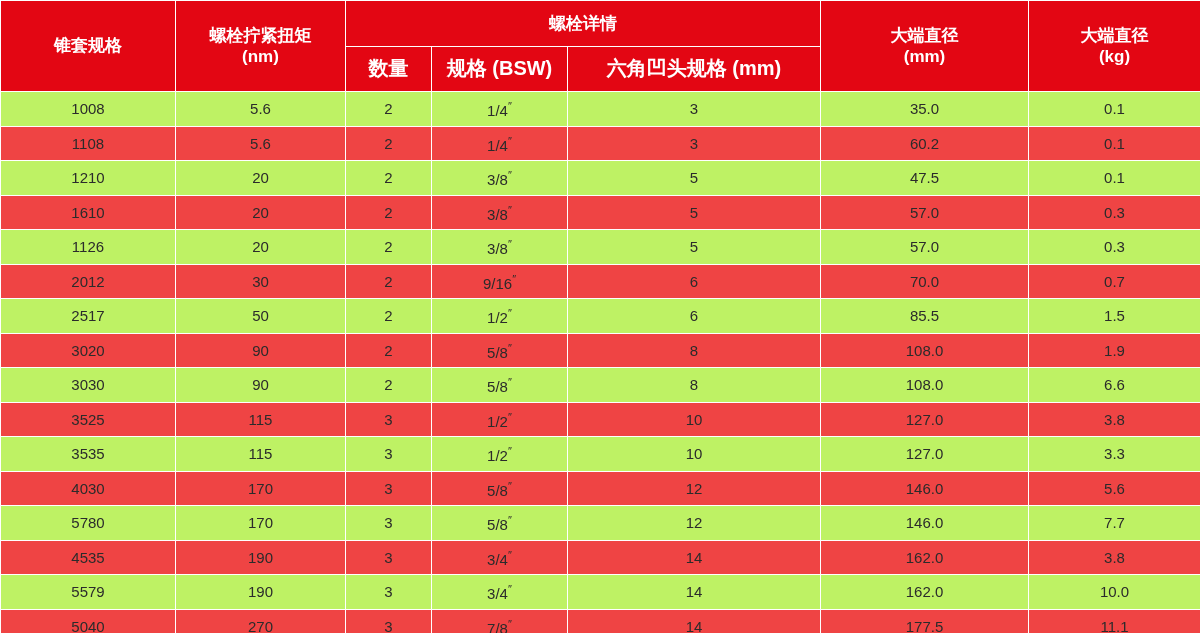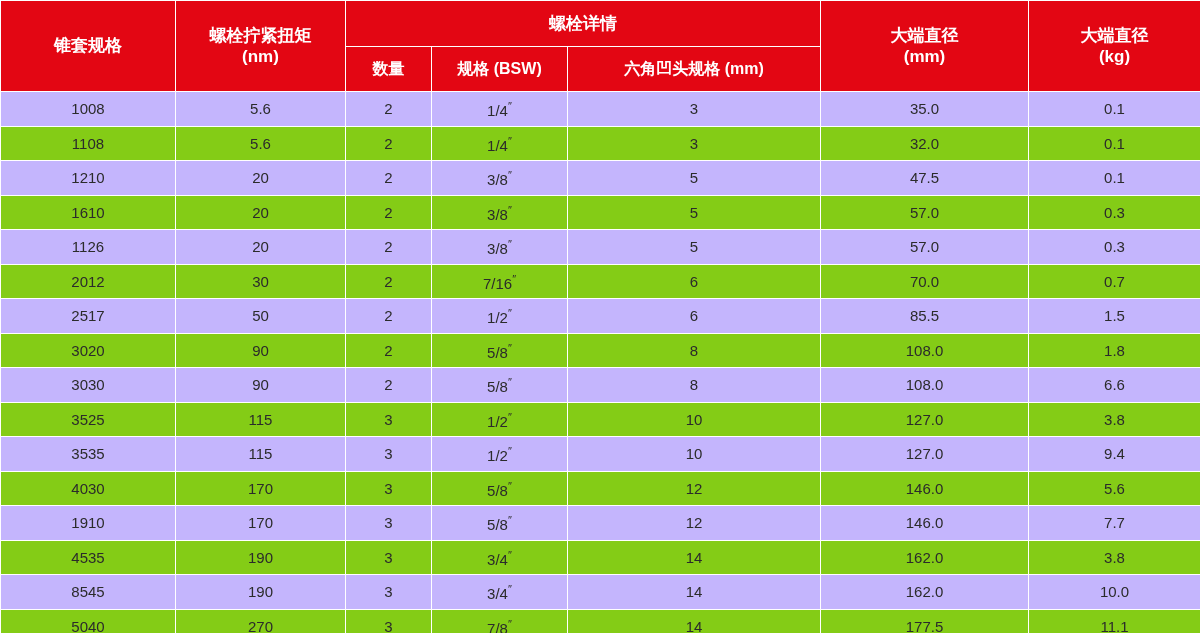--- a/index.html
+++ b/index.html
@@ -30,34 +30,34 @@
     color: #ffffff;
     font-size: 17px;
     font-weight: bold;
     line-height: 1.25;
     height: 44px;
   }
   thead th.tall {
     height: 90px;
   }
   thead th.sub {
-    font-size: 16px;
+    font-size: 20px;
     height: 44px;
   }
   tbody td {
     font-size: 15px;
     color: #2b2b2b;
     height: 29.5px;
     line-height: 29.5px;
   }
   tbody tr.odd td {
-    background: #c4b5fd;
+    background: #bef264;
   }
   tbody tr.even td {
-    background: #84cc16;
+    background: #ef4444;
   }
   .hdr-line {
     display: block;
   }
   .sup-inch {
     font-size: 11px;
     vertical-align: super;
   }
   col.c0 { width: 175px; }
   col.c1 { width: 170px; }
@@ -112,21 +112,21 @@
         <td>3</td>
         <td>35.0</td>
         <td>0.1</td>
       </tr>
       <tr class="even">
         <td>1108</td>
         <td>5.6</td>
         <td>2</td>
         <td><span>1/4</span><span class="sup-inch">″</span></td>
         <td>3</td>
-        <td>32.0</td>
+        <td>60.2</td>
         <td>0.1</td>
       </tr>
       <tr class="odd">
         <td>1210</td>
         <td>20</td>
         <td>2</td>
         <td><span>3/8</span><span class="sup-inch">″</span></td>
         <td>5</td>
         <td>47.5</td>
         <td>0.1</td>
@@ -146,42 +146,42 @@
         <td>2</td>
         <td><span>3/8</span><span class="sup-inch">″</span></td>
         <td>5</td>
         <td>57.0</td>
         <td>0.3</td>
       </tr>
       <tr class="even">
         <td>2012</td>
         <td>30</td>
         <td>2</td>
-        <td><span>7/16</span><span class="sup-inch">″</span></td>
+        <td><span>9/16</span><span class="sup-inch">″</span></td>
         <td>6</td>
         <td>70.0</td>
         <td>0.7</td>
       </tr>
       <tr class="odd">
         <td>2517</td>
         <td>50</td>
         <td>2</td>
         <td><span>1/2</span><span class="sup-inch">″</span></td>
         <td>6</td>
         <td>85.5</td>
         <td>1.5</td>
       </tr>
       <tr class="even">
         <td>3020</td>
         <td>90</td>
         <td>2</td>
         <td><span>5/8</span><span class="sup-inch">″</span></td>
         <td>8</td>
         <td>108.0</td>
-        <td>1.8</td>
+        <td>1.9</td>
       </tr>
       <tr class="odd">
         <td>3030</td>
         <td>90</td>
         <td>2</td>
         <td><span>5/8</span><span class="sup-inch">″</span></td>
         <td>8</td>
         <td>108.0</td>
         <td>6.6</td>
       </tr>
@@ -194,51 +194,51 @@
         <td>127.0</td>
         <td>3.8</td>
       </tr>
       <tr class="odd">
         <td>3535</td>
         <td>115</td>
         <td>3</td>
         <td><span>1/2</span><span class="sup-inch">″</span></td>
         <td>10</td>
         <td>127.0</td>
-        <td>9.4</td>
+        <td>3.3</td>
       </tr>
       <tr class="even">
         <td>4030</td>
         <td>170</td>
         <td>3</td>
         <td><span>5/8</span><span class="sup-inch">″</span></td>
         <td>12</td>
         <td>146.0</td>
         <td>5.6</td>
       </tr>
       <tr class="odd">
-        <td>1910</td>
+        <td>5780</td>
         <td>170</td>
         <td>3</td>
         <td><span>5/8</span><span class="sup-inch">″</span></td>
         <td>12</td>
         <td>146.0</td>
         <td>7.7</td>
       </tr>
       <tr class="even">
         <td>4535</td>
         <td>190</td>
         <td>3</td>
         <td><span>3/4</span><span class="sup-inch">″</span></td>
         <td>14</td>
         <td>162.0</td>
         <td>3.8</td>
       </tr>
       <tr class="odd">
-        <td>8545</td>
+        <td>5579</td>
         <td>190</td>
         <td>3</td>
         <td><span>3/4</span><span class="sup-inch">″</span></td>
         <td>14</td>
         <td>162.0</td>
         <td>10.0</td>
       </tr>
       <tr class="even">
         <td>5040</td>
         <td>270</td>

